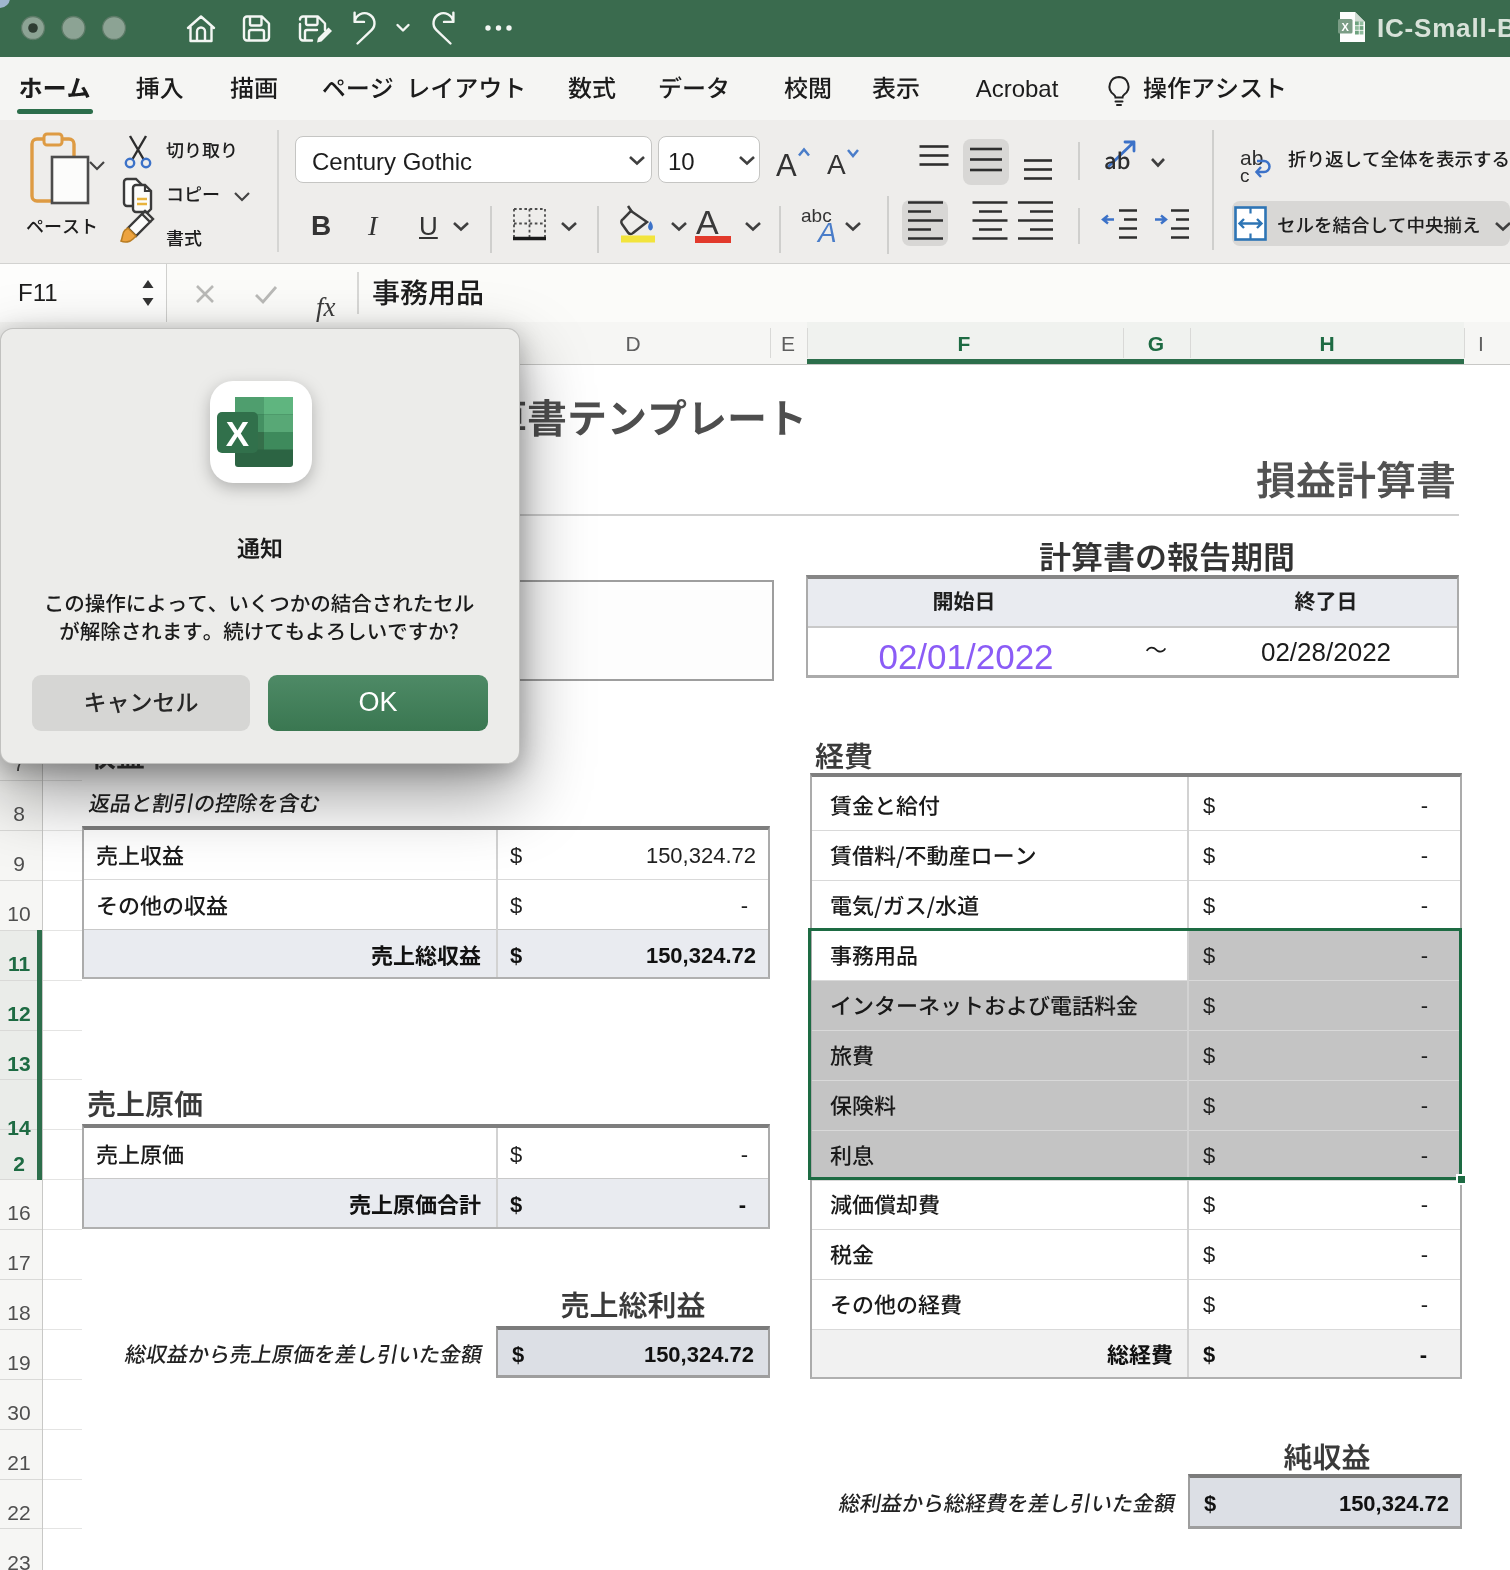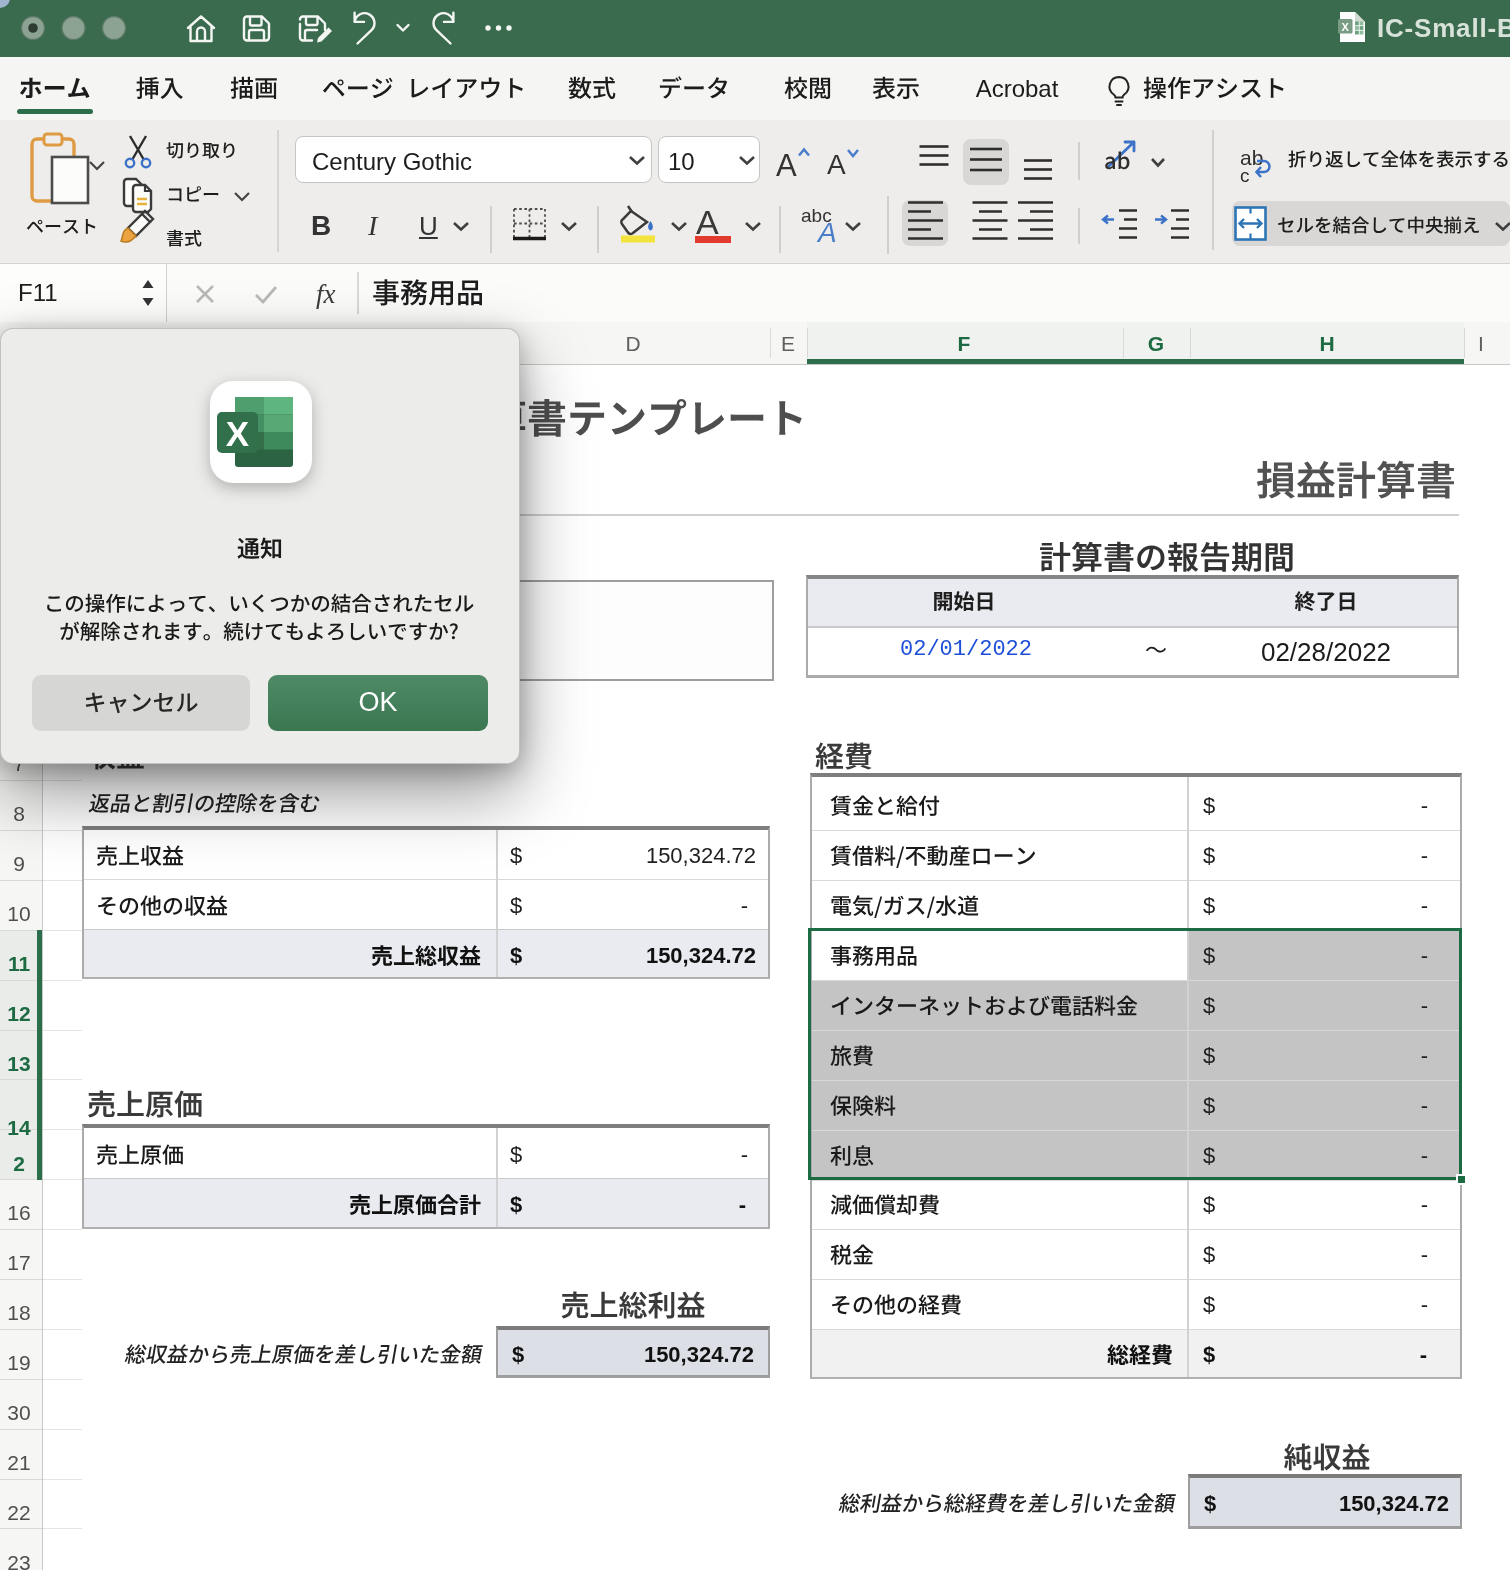--- a/index.html
+++ b/index.html
@@ -374,21 +374,21 @@
 <svg style="position:absolute;left:140px;top:278px" width="16" height="30">
     <path d="M8 2 L13.5 10 H2.5 Z" fill="#333"></path>
     <path d="M8 28 L2.5 20 H13.5 Z" fill="#333"></path>
   </svg>
 <svg style="position:absolute;left:194px;top:283px" width="22" height="22">
     <path d="M3 3 L19 19 M19 3 L3 19" stroke="#b9b9b7" stroke-width="2.6"></path>
   </svg>
 <svg style="position:absolute;left:254px;top:284px" width="24" height="20">
     <path d="M2 11 L9 18 L22 3" fill="none" stroke="#b9b9b7" stroke-width="2.8"></path>
   </svg>
-<div style="position:absolute;left:316px;top:281px;font-size:27px;line-height:1;color:#3d3d3d;font-weight:500;white-space:pre;font-family:'Liberation Serif',serif;font-style:italic;">fx</div>
+<div style="position:absolute;left:316px;top:294px;font-size:27px;line-height:1;color:#3d3d3d;font-weight:500;white-space:pre;font-family:'Liberation Serif',serif;font-style:italic;">fx</div>
 <div style="position:absolute;left:357px;top:272px;width:1.5px;height:42px;background:#d8d8d6"></div>
 <div style="position:absolute;left:0;top:322px;width:1510px;height:1248px;background:#fff"></div>
 <div style="position:absolute;left:0;top:322px;width:1510px;height:42px;background:#f6f6f4;border-bottom:1px solid #c8c8c6"></div>
 <div style="position:absolute;left:807px;top:322px;width:657px;height:41px;background:#f0f2ef"></div>
 <div style="position:absolute;left:42px;top:328px;width:1px;height:30px;background:#d9d9d7"></div>
 <div style="position:absolute;left:770px;top:328px;width:1px;height:30px;background:#d9d9d7"></div>
 <div style="position:absolute;left:807px;top:328px;width:1px;height:30px;background:#d9d9d7"></div>
 <div style="position:absolute;left:1123px;top:328px;width:1px;height:30px;background:#d9d9d7"></div>
 <div style="position:absolute;left:1190px;top:328px;width:1px;height:30px;background:#d9d9d7"></div>
 <div style="position:absolute;left:1464px;top:328px;width:1px;height:30px;background:#d9d9d7"></div>
@@ -449,21 +449,21 @@
 <div style="position:absolute;left:19px;top:1402.0px;font-size:21px;line-height:1;color:#4f4f4f;font-weight:400;white-space:pre;transform:translateX(-50%);">30</div>
 <div style="position:absolute;left:19px;top:1451.9px;font-size:21px;line-height:1;color:#4f4f4f;font-weight:400;white-space:pre;transform:translateX(-50%);">21</div>
 <div style="position:absolute;left:19px;top:1501.8px;font-size:21px;line-height:1;color:#4f4f4f;font-weight:400;white-space:pre;transform:translateX(-50%);">22</div>
 <div style="position:absolute;left:19px;top:1551.7px;font-size:21px;line-height:1;color:#4f4f4f;font-weight:400;white-space:pre;transform:translateX(-50%);">23</div>
 <div style="position:absolute;left:19px;top:753.2px;font-size:21px;line-height:1;color:#4f4f4f;font-weight:400;white-space:pre;transform:translateX(-50%);">7</div>
 <div style="position:absolute;left:82px;top:514px;width:1377px;height:2px;background:#d0d0d0"></div>
 <div style="position:absolute;left:82px;top:580px;width:688px;height:97px;background:#fdfdfd;border:2px solid #9e9e9e"></div>
 <div style="position:absolute;left:806px;top:575px;width:653px;height:103px;border-top:4px solid #868686;border-left:2px solid #ababab;border-right:2px solid #ababab;border-bottom:3px solid #ababab;box-sizing:border-box;background:#fff"></div>
 <div style="position:absolute;left:808px;top:579px;width:649px;height:47px;background:#e9ebf0"></div>
 <div style="position:absolute;left:808px;top:626px;width:649px;height:2px;background:#c9c9c9"></div>
-<div style="position:absolute;left:966px;top:639.0px;font-size:22px;line-height:1;color:#1d4ed8;font-weight:400;white-space:pre;transform:translateX(-50%);font-family:Liberation Mono, monospace;">02/01/2022</div>
+<div style="position:absolute;left:966px;top:639.0px;font-size:35px;line-height:1;color:#8b5cf6;font-weight:400;white-space:pre;transform:translateX(-50%);">02/01/2022</div>
 <div style="position:absolute;left:1326px;top:639.0px;font-size:26px;line-height:1;color:#1c1c1c;font-weight:400;white-space:pre;transform:translateX(-50%);">02/28/2022</div>
 <div style="position:absolute;left:82px;top:826px;width:688px;height:153px;border-top:4px solid #7e7e7e;border-left:2px solid #ababab;border-right:2px solid #ababab;border-bottom:3px solid #b0b0b0;box-sizing:border-box;background:#fff"></div>
 <div style="position:absolute;left:84px;top:930px;width:684px;height:47px;background:#e9ebf0"></div>
 <div style="position:absolute;left:84px;top:879px;width:684px;height:1px;background:#d9d9d9"></div>
 <div style="position:absolute;left:84px;top:929px;width:684px;height:1px;background:#c9c9c9"></div>
 <div style="position:absolute;left:496px;top:830px;width:1.5px;height:147px;background:#d2d2d2"></div>
 <div style="position:absolute;left:510px;top:845.4px;font-size:22px;line-height:1;color:#1f1f1f;font-weight:400;white-space:pre;">$</div>
 <div style="position:absolute;left:756px;top:845.4px;font-size:22px;line-height:1;color:#1f1f1f;font-weight:400;white-space:pre;transform:translateX(-100%);">150,324.72</div>
 <div style="position:absolute;left:510px;top:895.4px;font-size:22px;line-height:1;color:#1f1f1f;font-weight:400;white-space:pre;">$</div>
 <div style="position:absolute;left:748px;top:895.4px;font-size:22px;line-height:1;color:#1f1f1f;font-weight:400;white-space:pre;transform:translateX(-100%);">-</div>

